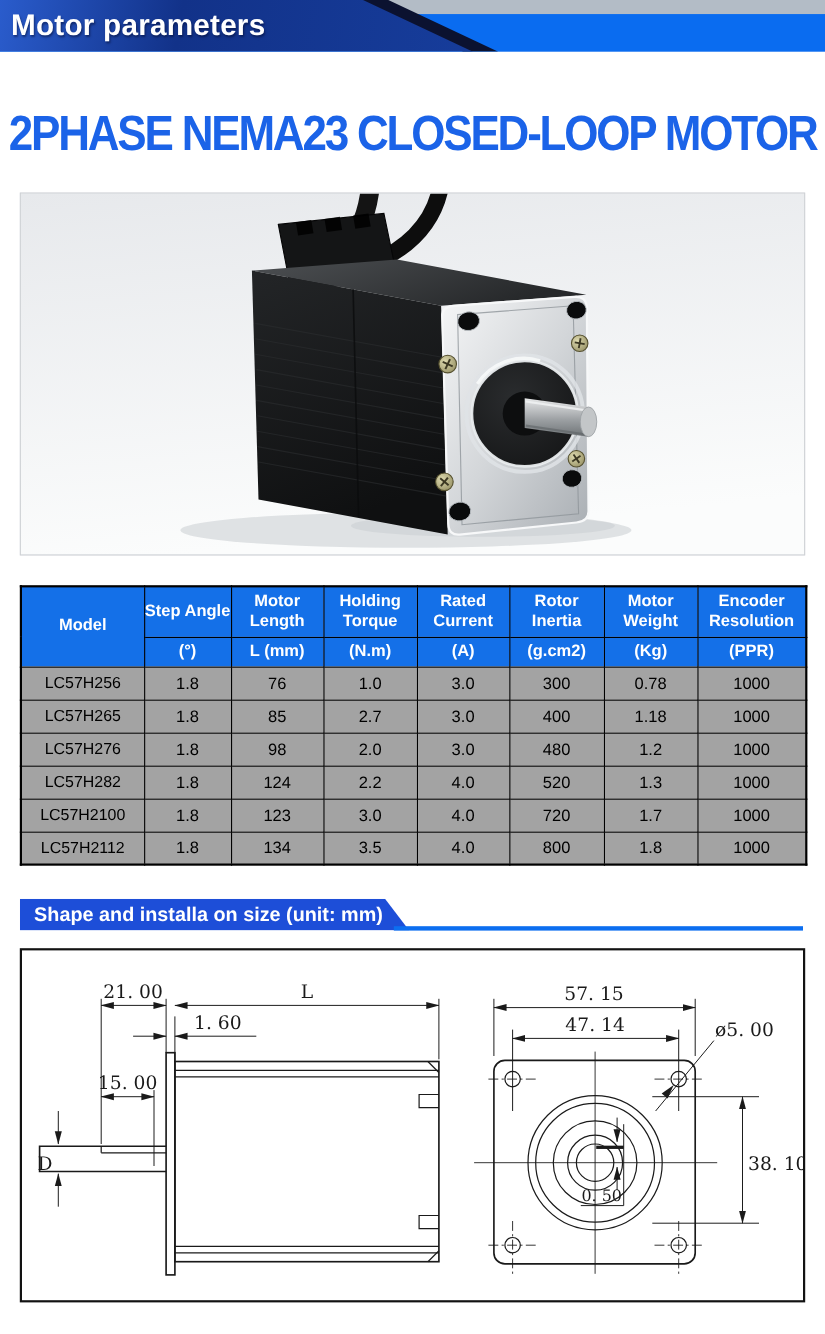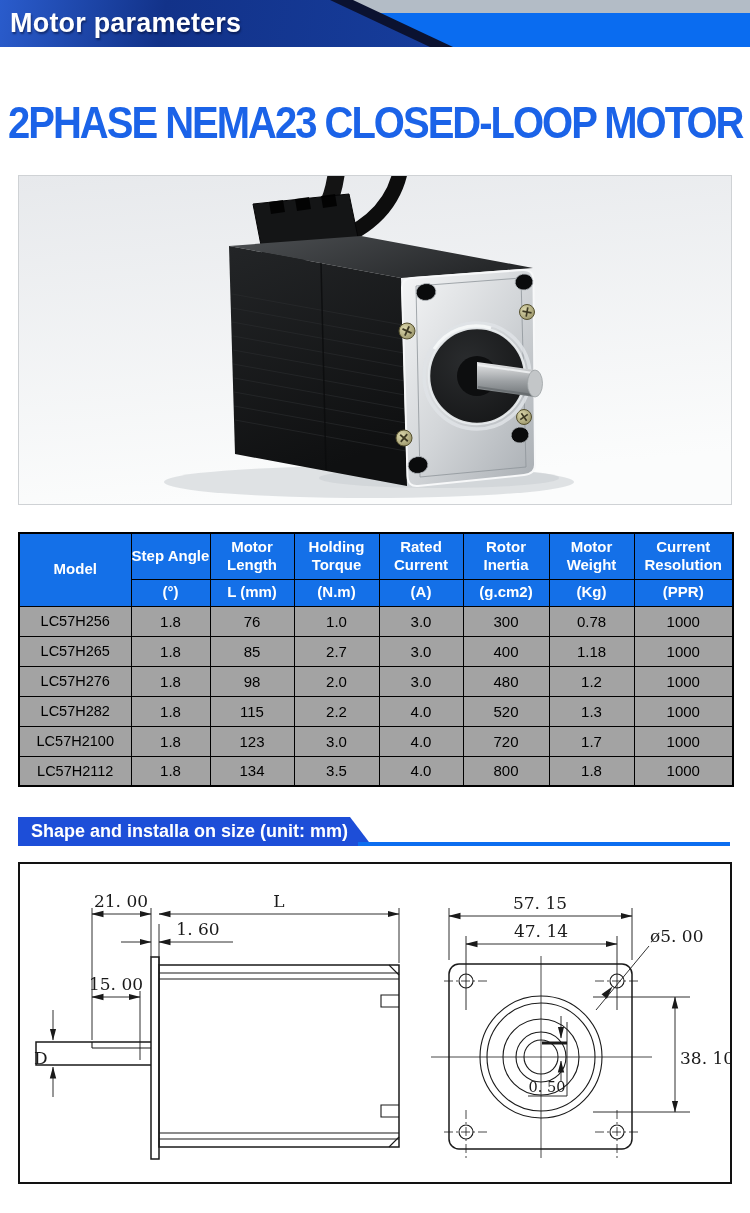--- a/index.html
+++ b/index.html
@@ -217,21 +217,21 @@
   </colgroup>
   <thead>
     <tr class="hdr-main">
       <th rowspan="2">Model</th>
       <th>Step Angle</th>
       <th>Motor Length</th>
       <th>Holding Torque</th>
       <th>Rated Current</th>
       <th>Rotor Inertia</th>
       <th>Motor Weight</th>
-      <th>Current Resolution</th>
+      <th>Encoder Resolution</th>
     </tr>
     <tr class="hdr-unit">
       <th>(°)</th>
       <th>L (mm)</th>
       <th>(N.m)</th>
       <th>(A)</th>
       <th>(g.cm2)</th>
       <th>(Kg)</th>
       <th>(PPR)</th>
     </tr>
@@ -263,21 +263,21 @@
       <td>98</td>
       <td>2.0</td>
       <td>3.0</td>
       <td>480</td>
       <td>1.2</td>
       <td>1000</td>
     </tr>
     <tr>
       <td class="model">LC57H282</td>
       <td>1.8</td>
-      <td>115</td>
+      <td>124</td>
       <td>2.2</td>
       <td>4.0</td>
       <td>520</td>
       <td>1.3</td>
       <td>1000</td>
     </tr>
     <tr>
       <td class="model">LC57H2100</td>
       <td>1.8</td>
       <td>123</td>

